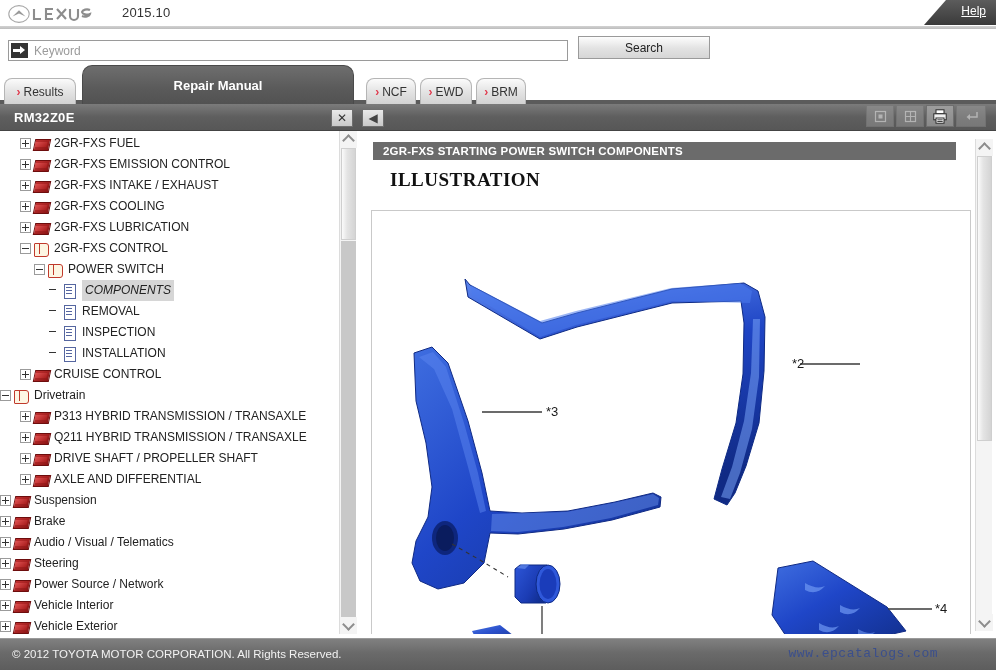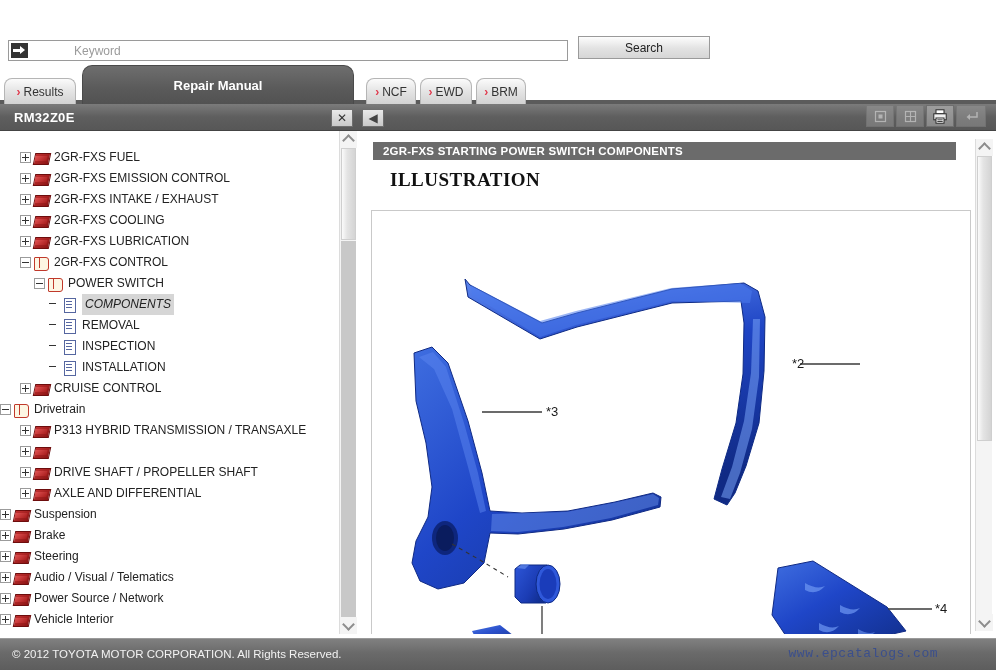--- a/index.html
+++ b/index.html
@@ -51,21 +51,21 @@
   }
   .kw-arrow::before{
     content:""; position:absolute; left:2px; top:6px; width:8px; height:3px; background:#fff;
   }
   .kw-arrow::after{
     content:""; position:absolute; left:9px; top:3px;
     border-left:5px solid #fff; border-top:4px solid transparent; border-bottom:4px solid transparent;
   }
   .kw-input {
     border:0; outline:0; flex:1; height:17px; font-size:12px;
-    font-family:"Liberation Sans",sans-serif; color:#333; background:transparent;margin-left:40px;
+    font-family:"Liberation Sans",sans-serif; color:#333; background:transparent;
   }
   .kw-input::placeholder{ color:#9b9b9b; }
   .search-btn {
     position:absolute; left:578px; top:4px; width:132px; height:23px;
     background: linear-gradient(#fdfdfd,#e2e2e2 55%,#d6d6d6);
     border:1px solid #9a9a9a;
     font-size:12px; font-weight:normal; color:#222; cursor:pointer;
     font-family:"Liberation Sans",sans-serif;
   }
 
@@ -122,21 +122,21 @@
     cursor:pointer;
   }
   .toolbtn.dis { background: linear-gradient(#8f8f8f,#838383); border-color:#7a7a7a; opacity:.75; }
   .toolbtn.lg { width:30px; }
 
   
   .treepanel {
     position:absolute; left:0; top:131px; width:356px; height:503px;
     background:#ffffff; border-right:1px solid #cfcfcf; overflow:hidden;
   }
-  .tree { position:absolute; left:0; top:0; width:338px; padding-top:16px; }
+  .tree { position:absolute; left:0; top:0; width:338px; padding-top:2px; }
   .node {
     display:flex; align-items:center; height:21px;
     font-size:12px; color:#222; white-space:nowrap; cursor:pointer;
   }
   .node.l1 { padding-left:20px; }
   .node.l2 { padding-left:34px; }
   .node.l3 { padding-left:48px; }
   .exp {
     width:11px; height:11px; border:1px solid #9b9b9b; background:#fff;
     position:relative; margin-right:3px; flex:none;
@@ -239,20 +239,40 @@
     position:absolute; right:58px; top:7px; font-size:13px;
     font-family:"Liberation Mono","DejaVu Sans Mono",monospace;
     color:#3b4f8c; letter-spacing:.5px;
   }
 </style>
 </head>
 <body>
 
 <div class="app">
 
+  <div class="topbar">
+    <div class="logo">
+      <svg width="100" height="18" viewBox="0 0 100 18">
+        <ellipse cx="11" cy="9" rx="10.2" ry="8.4" fill="none" stroke="#a8a8a8" stroke-width="1.1"></ellipse>
+        <path d="M4.5 11.5 L11 5.2 L17.5 11.5 L11 8.6 Z" fill="#9a9a9a"></path>
+        <g fill="none" stroke="#8d8d8d" stroke-width="2.1">
+          <path d="M26 4 L26 14 L33 14"></path>
+          <path d="M45 4 L38 4 L38 14 L45 14 M38 9 L44 9"></path>
+          <path d="M49 4 L58 14 M58 4 L49 14"></path>
+          <path d="M62 4 L62 11 a4 4 0 0 0 8 0 L70 4"></path>
+          <path d="M82 5 a5 3 0 0 0 -8 2 a5 3 0 0 0 8 2 a5 3 0 0 1 -8 2"></path>
+        </g>
+      </svg>
+    </div>
+    <div class="model-year">2015.10</div>
+    <div class="help-tab">
+      <span>Help</span>
+    </div>
+    <div class="topbar-rule"></div>
+  </div>
 
   <div class="searchrow">
     <div class="kw-wrap">
       <span class="kw-arrow"></span>
       <input class="kw-input" type="text" placeholder="Keyword" style="">
     </div>
     <button class="search-btn">Search</button>
   </div>
 
   <div class="tabstrip">
@@ -385,20 +405,21 @@
           <span class="lbl">Drivetrain</span>
         </div>
         <div class="node l1">
           <span class="exp plus"></span>
           <span class="ic ic-book"></span>
           <span class="lbl">P313 HYBRID TRANSMISSION / TRANSAXLE</span>
         </div>
         <div class="node l1">
           <span class="exp plus"></span>
           <span class="ic ic-book"></span>
+          <span class="lbl">Q211 HYBRID TRANSMISSION / TRANSAXLE</span>
         </div>
         <div class="node l1">
           <span class="exp plus"></span>
           <span class="ic ic-book"></span>
           <span class="lbl">DRIVE SHAFT / PROPELLER SHAFT</span>
         </div>
         <div class="node l1">
           <span class="exp plus"></span>
           <span class="ic ic-book"></span>
           <span class="lbl">AXLE AND DIFFERENTIAL</span>
@@ -409,26 +430,26 @@
           <span class="lbl">Suspension</span>
         </div>
         <div class="node l0">
           <span class="exp plus"></span>
           <span class="ic ic-book"></span>
           <span class="lbl">Brake</span>
         </div>
         <div class="node l0">
           <span class="exp plus"></span>
           <span class="ic ic-book"></span>
+          <span class="lbl">Audio / Visual / Telematics</span>
+        </div>
+        <div class="node l0">
+          <span class="exp plus"></span>
+          <span class="ic ic-book"></span>
           <span class="lbl">Steering</span>
-        </div>
-        <div class="node l0">
-          <span class="exp plus"></span>
-          <span class="ic ic-book"></span>
-          <span class="lbl">Audio / Visual / Telematics</span>
         </div>
         <div class="node l0">
           <span class="exp plus"></span>
           <span class="ic ic-book"></span>
           <span class="lbl">Power Source / Network</span>
         </div>
         <div class="node l0">
           <span class="exp plus"></span>
           <span class="ic ic-book"></span>
           <span class="lbl">Vehicle Interior</span>

